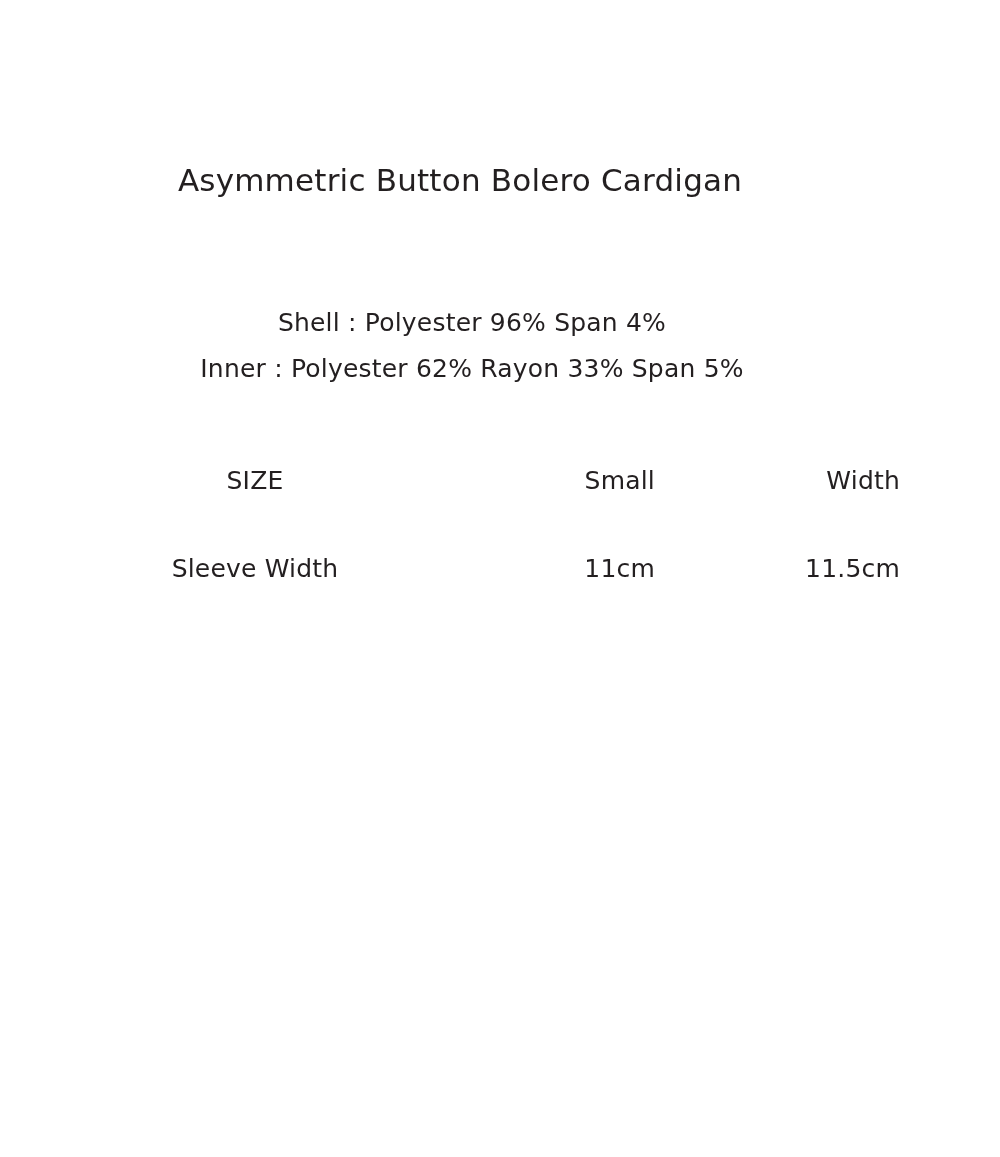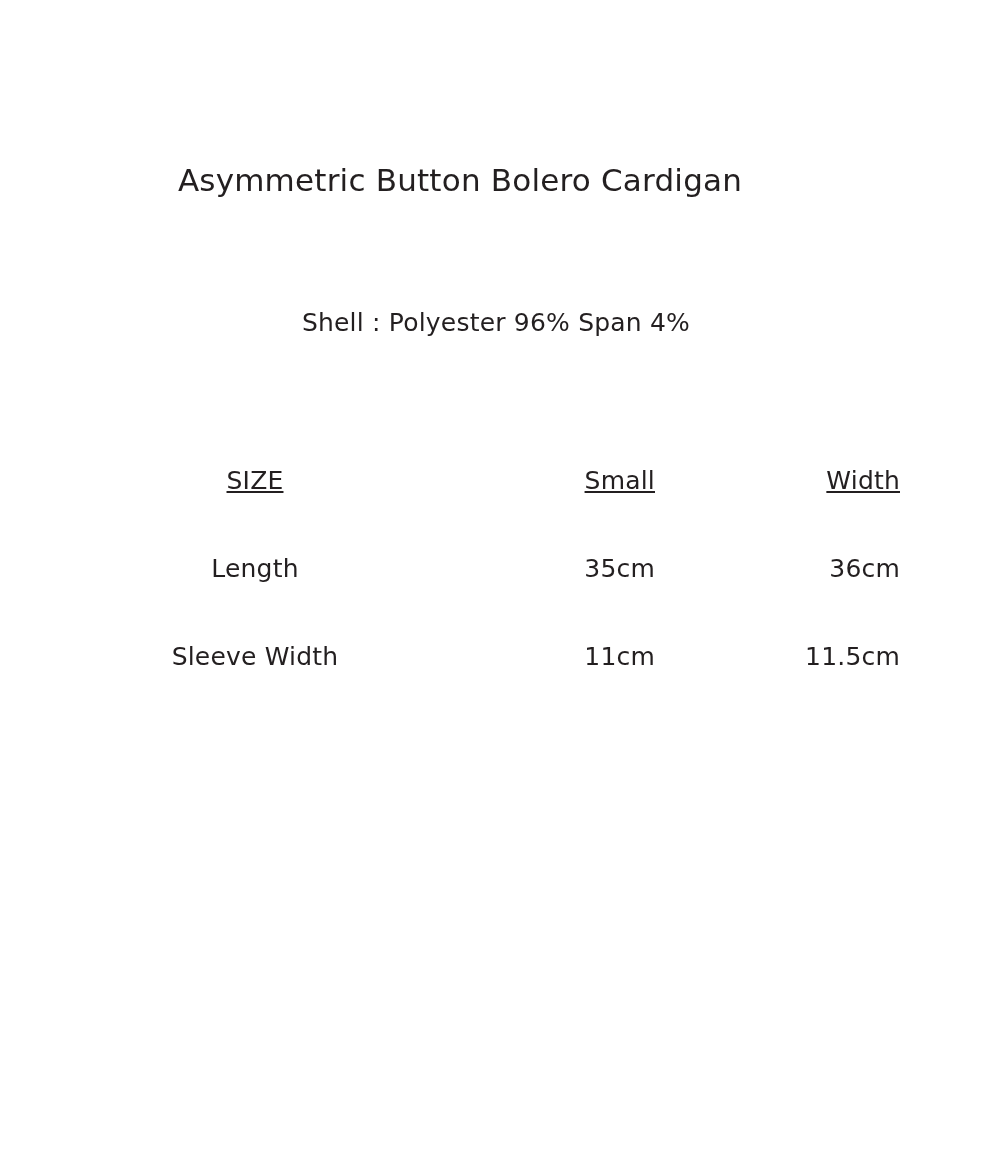--- a/index.html
+++ b/index.html
@@ -30,21 +30,20 @@
     font-weight: 400;
     letter-spacing: 0.2px;
     color: #231f20;
   }
   .composition {
     position: absolute;
     top: 300px;
     left: 0;
     width: 944px;
     text-align: center;
-    padding-left: 24px;
   }
   .composition .line {
     font-size: 25px;
     line-height: 46px;
     color: #231f20;
     letter-spacing: 0.2px;
   }
   .size-table {
     position: absolute;
     top: 436px;
@@ -64,45 +63,40 @@
   .col-label {
     width: 310px;
     text-align: center;
   }
   .col-val {
     width: 245px;
     text-align: right;
   }
   .header-row td {
     font-size: 25px;
-    text-decoration: underline;
   }
 </style>
 </head>
 <body>
 
 <div class="page">
 
   <div class="title">Asymmetric Button Bolero Cardigan</div>
 
   <div class="composition">
     <div class="line">Shell : Polyester 96% Span 4%</div>
+    <div class="line">Inner : Polyester 62% Rayon 33%  Span 5%</div>
   </div>
 
   <table class="size-table">
     <tbody>
       <tr class="header-row">
         <td class="col-label">SIZE</td>
         <td class="col-val">Small</td>
         <td class="col-val">Width</td>
-      </tr>
-      <tr>
-        <td class="col-label">Length</td>
-        <td class="col-val">35cm</td>
-        <td class="col-val">36cm</td>
       </tr>
       <tr>
         <td class="col-label">Sleeve Width</td>
         <td class="col-val">11cm</td>
         <td class="col-val">11.5cm</td>
       </tr>
     </tbody>
   </table>
 
 </div>

